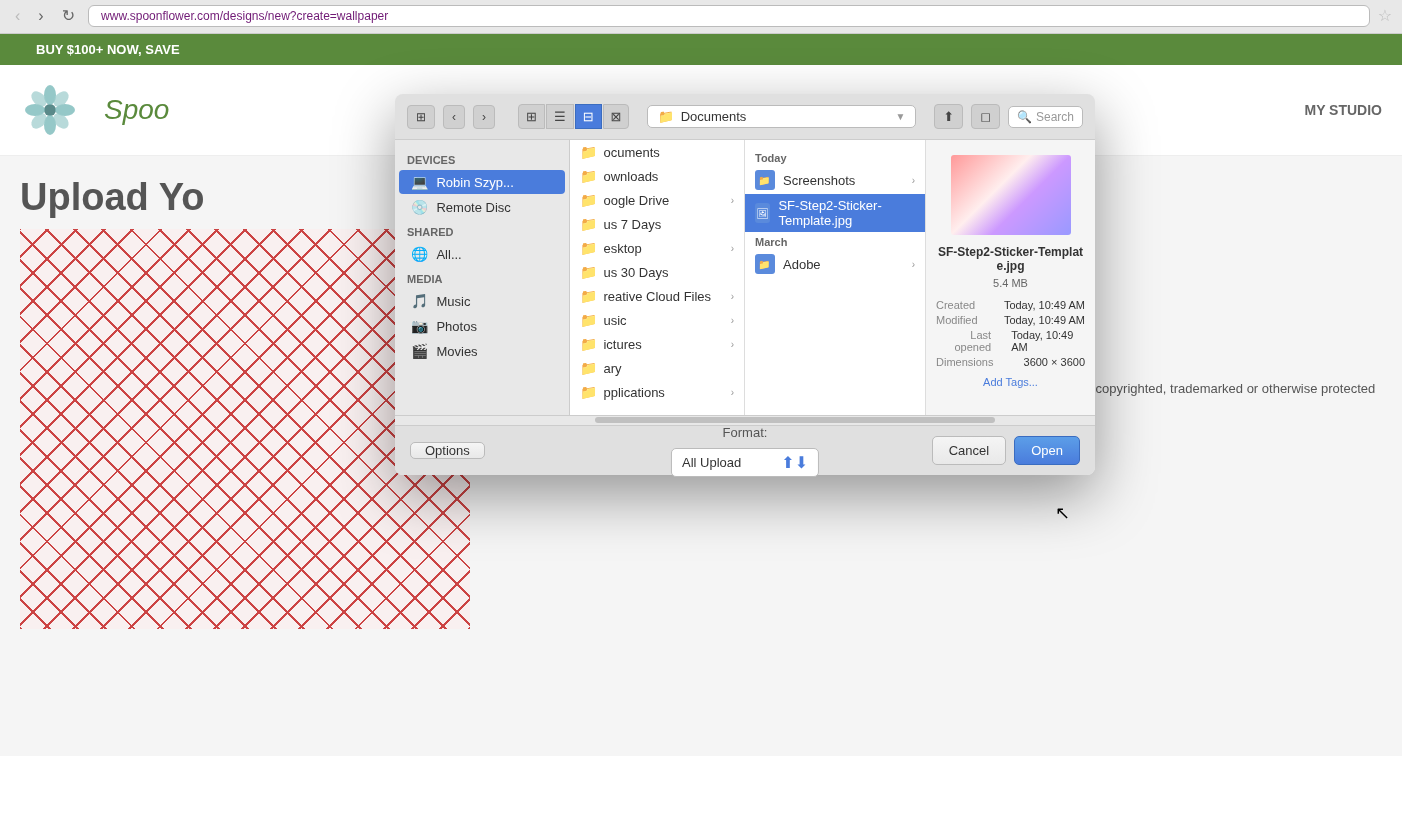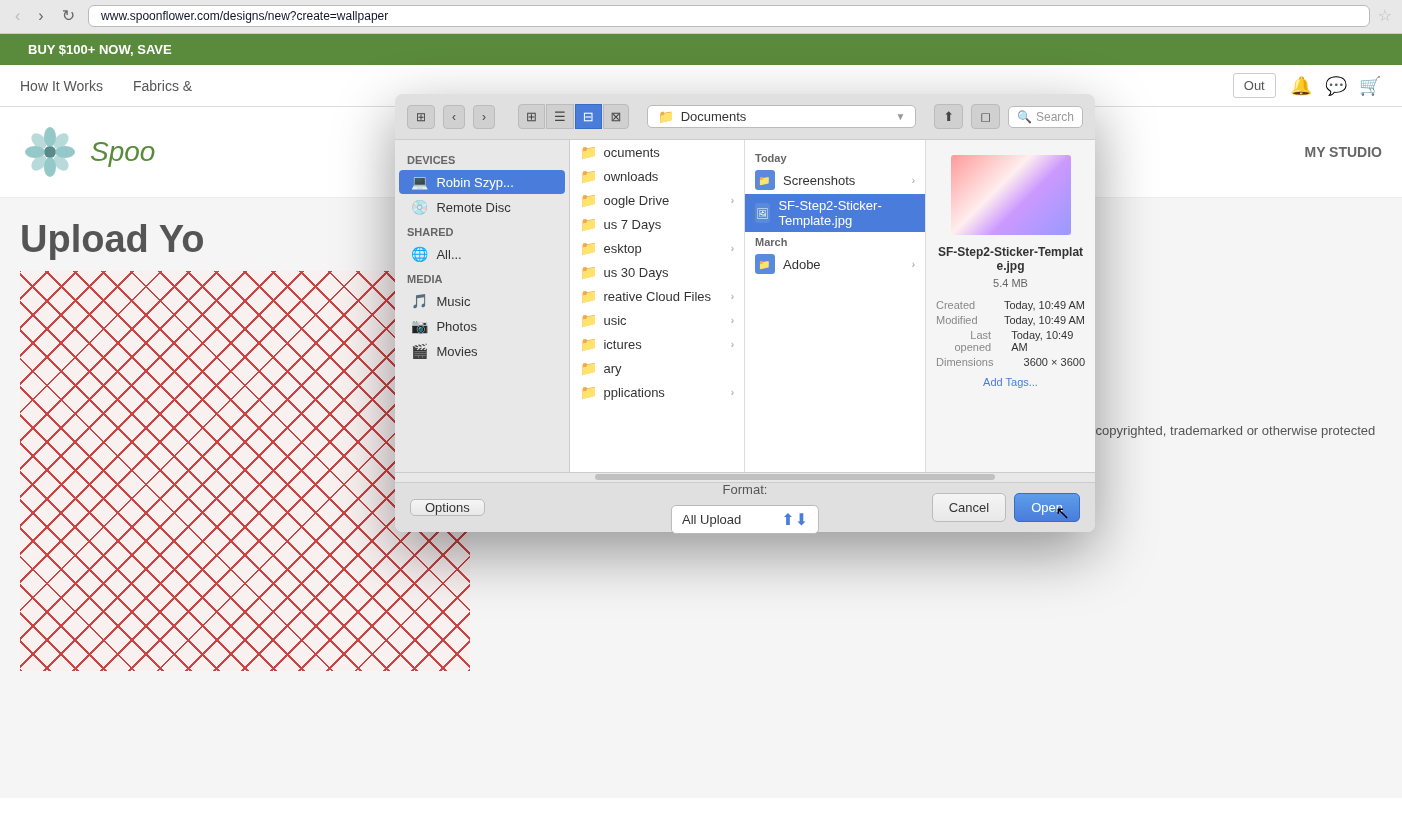--- a/index.html
+++ b/index.html
@@ -11,35 +11,35 @@
     .traffic-dot { width: 13px; height: 13px; border-radius: 50%; }
     .traffic-red { background: #ff5f57; border: 1px solid #e0443e; }
     .traffic-yellow { background: #febc2e; border: 1px solid #d4a017; }
     .traffic-green { background: #28c840; border: 1px solid #1aab29; }
     .browser-tab { display: flex; align-items: center; background: #fff; border-radius: 4px 4px 0 0; padding: 4px 12px; font-size: 12px; color: #333; margin-left: 10px; gap: 8px; border: 1px solid #ccc; border-bottom: none; }
     .browser-tab .tab-favicon { width: 14px; height: 14px; background: #5a8a3c; border-radius: 2px; }
     .browser-tab .tab-close { color: #999; font-size: 11px; cursor: pointer; }
     .browser-address-bar { display: flex; align-items: center; gap: 8px; padding: 4px 10px 6px; background: #e8e8e8; }
     .nav-btn { background: none; border: none; font-size: 16px; color: #666; cursor: pointer; padding: 2px 5px; }
     .nav-btn:disabled { color: #bbb; }
-    .address-input { flex: 1; border: 1px solid #bbb; border-radius: 6px; padding: 3px 12px; font-size: 12px; color: #0f172a; background: #fff; }
+    .address-input { flex: 1; border: 1px solid #bbb; border-radius: 6px; padding: 3px 12px; font-size: 12px; color: #701a75; background: #fff; }
     .star-btn { color: #bbb; font-size: 16px; }
 
     
     .website { position: relative; }
-    .promo-bar { background: #5a8a3c; color: #fff; font-size: 13px; font-weight: bold; padding: 8px 28px; }
+    .promo-bar { background: #5a8a3c; color: #fff; font-size: 13px; font-weight: bold; padding: 8px 36px; }
     .nav-bar { background: #fff; border-bottom: 1px solid #ddd; display: flex; align-items: center; padding: 8px 20px; gap: 30px; }
     .nav-link { color: #555; font-size: 14px; text-decoration: none; cursor: pointer; }
     .nav-right { margin-left: auto; display: flex; align-items: center; gap: 15px; }
     .btn-sign-out { background: #fff; border: 1px solid #ccc; border-radius: 3px; padding: 4px 10px; font-size: 13px; color: #555; cursor: pointer; }
     .nav-icons { display: flex; gap: 12px; }
     .nav-icon { color: #555; font-size: 18px; cursor: pointer; }
 
     .header-area { display: flex; align-items: center; padding: 15px 20px; border-bottom: 1px solid #eee; }
-    .logo-area { display: flex; align-items: center; gap: 10px; }
+    .logo-area { display: flex; align-items: center; gap: 24px; }
     .logo-flower { width: 60px; height: 60px; }
     .logo-text { font-size: 28px; color: #5a8a3c; font-weight: 300; font-style: italic; }
 
     .page-content { background: #f5f5f5; min-height: 600px; padding: 20px; }
     .upload-heading { font-size: 38px; color: #555; font-weight: 700; margin-bottom: 20px; }
 
     .content-row { display: flex; gap: 20px; }
 
     .upload-form { flex: 1; }
     .file-upload-section { margin-bottom: 20px; }
@@ -63,21 +63,21 @@
     .picker-btn { background: #d0d0d0; border: 1px solid #bbb; border-radius: 4px; padding: 4px 8px; font-size: 12px; color: #444; cursor: pointer; display: flex; align-items: center; }
     .picker-view-btns { display: flex; gap: 1px; margin-left: 15px; }
     .picker-view-btn { background: #d0d0d0; border: 1px solid #bbb; padding: 4px 7px; font-size: 13px; color: #444; cursor: pointer; }
     .picker-view-btn.active { background: #4a7cdc; color: #fff; border-color: #3a6cc0; }
     .picker-view-btn:first-child { border-radius: 4px 0 0 4px; }
     .picker-view-btn:last-child { border-radius: 0 4px 4px 0; }
     .picker-location { display: flex; align-items: center; gap: 6px; background: #fff; border: 1px solid #bbb; border-radius: 5px; padding: 3px 10px; font-size: 13px; color: #333; flex: 1; margin: 0 10px; }
     .picker-action-btn { background: #d0d0d0; border: 1px solid #bbb; border-radius: 4px; padding: 4px 8px; font-size: 13px; color: #444; cursor: pointer; }
     .picker-search { display: flex; align-items: center; background: #fff; border: 1px solid #bbb; border-radius: 5px; padding: 3px 8px; font-size: 12px; color: #999; gap: 4px; }
 
-    .picker-body { display: flex; height: 332px; }
+    .picker-body { display: flex; height: 275px; }
     .picker-sidebar { width: 175px; background: #e8e8e8; border-right: 1px solid #ccc; padding: 8px 0; overflow-y: auto; }
     .picker-section-label { font-size: 11px; font-weight: bold; color: #666; padding: 6px 12px 3px; text-transform: uppercase; }
     .picker-item { display: flex; align-items: center; gap: 8px; padding: 4px 12px; font-size: 13px; color: #333; cursor: pointer; border-radius: 4px; margin: 1px 4px; }
     .picker-item.selected { background: #4a7cdc; color: #fff; }
     .picker-item-icon { font-size: 14px; }
     .picker-column { width: 175px; background: #fff; border-right: 1px solid #ddd; overflow-y: auto; }
     .picker-column-item { display: flex; align-items: center; gap: 6px; padding: 4px 10px; font-size: 13px; color: #333; cursor: pointer; }
     .picker-column-item .item-icon { font-size: 14px; }
     .picker-column-item .item-arrow { margin-left: auto; color: #999; font-size: 10px; }
 
@@ -126,32 +126,20 @@
     <span class="star-btn">☆</span>
   </div>
 </div>
 
 <div class="website">
 
   <div class="promo-bar">
     <span>BUY $100+ NOW, SAVE</span>
   </div>
 
-  <div class="nav-bar">
-    <a class="nav-link">How It Works</a>
-    <a class="nav-link">Fabrics &amp;</a>
-    <div class="nav-right">
-      <button class="btn-sign-out">Out</button>
-      <div class="nav-icons">
-        <span class="nav-icon">🔔</span>
-        <span class="nav-icon">💬</span>
-        <span class="nav-icon">🛒</span>
-      </div>
-    </div>
-  </div>
 
   <div class="header-area">
     <div class="logo-area">
 
       <svg class="logo-flower" viewBox="0 0 60 60" width="60" height="60">
         <circle cx="30" cy="30" r="6" fill="#5a8a8a"></circle>
         <ellipse cx="30" cy="15" rx="6" ry="10" fill="#7bbaba" opacity="0.8"></ellipse>
         <ellipse cx="30" cy="45" rx="6" ry="10" fill="#7bbaba" opacity="0.8"></ellipse>
         <ellipse cx="15" cy="30" rx="10" ry="6" fill="#7bbaba" opacity="0.8"></ellipse>
         <ellipse cx="45" cy="30" rx="10" ry="6" fill="#7bbaba" opacity="0.8"></ellipse>

